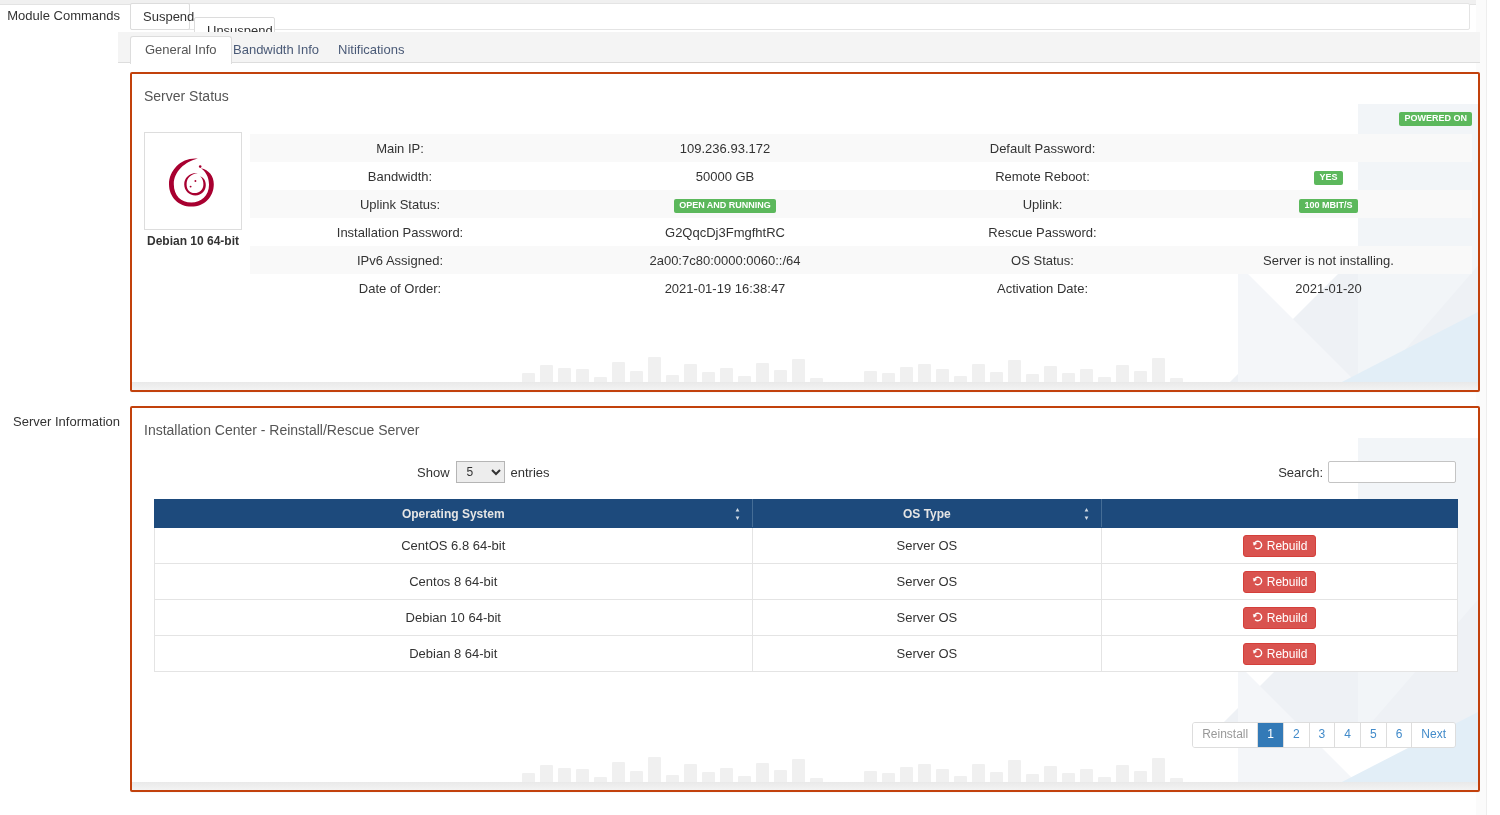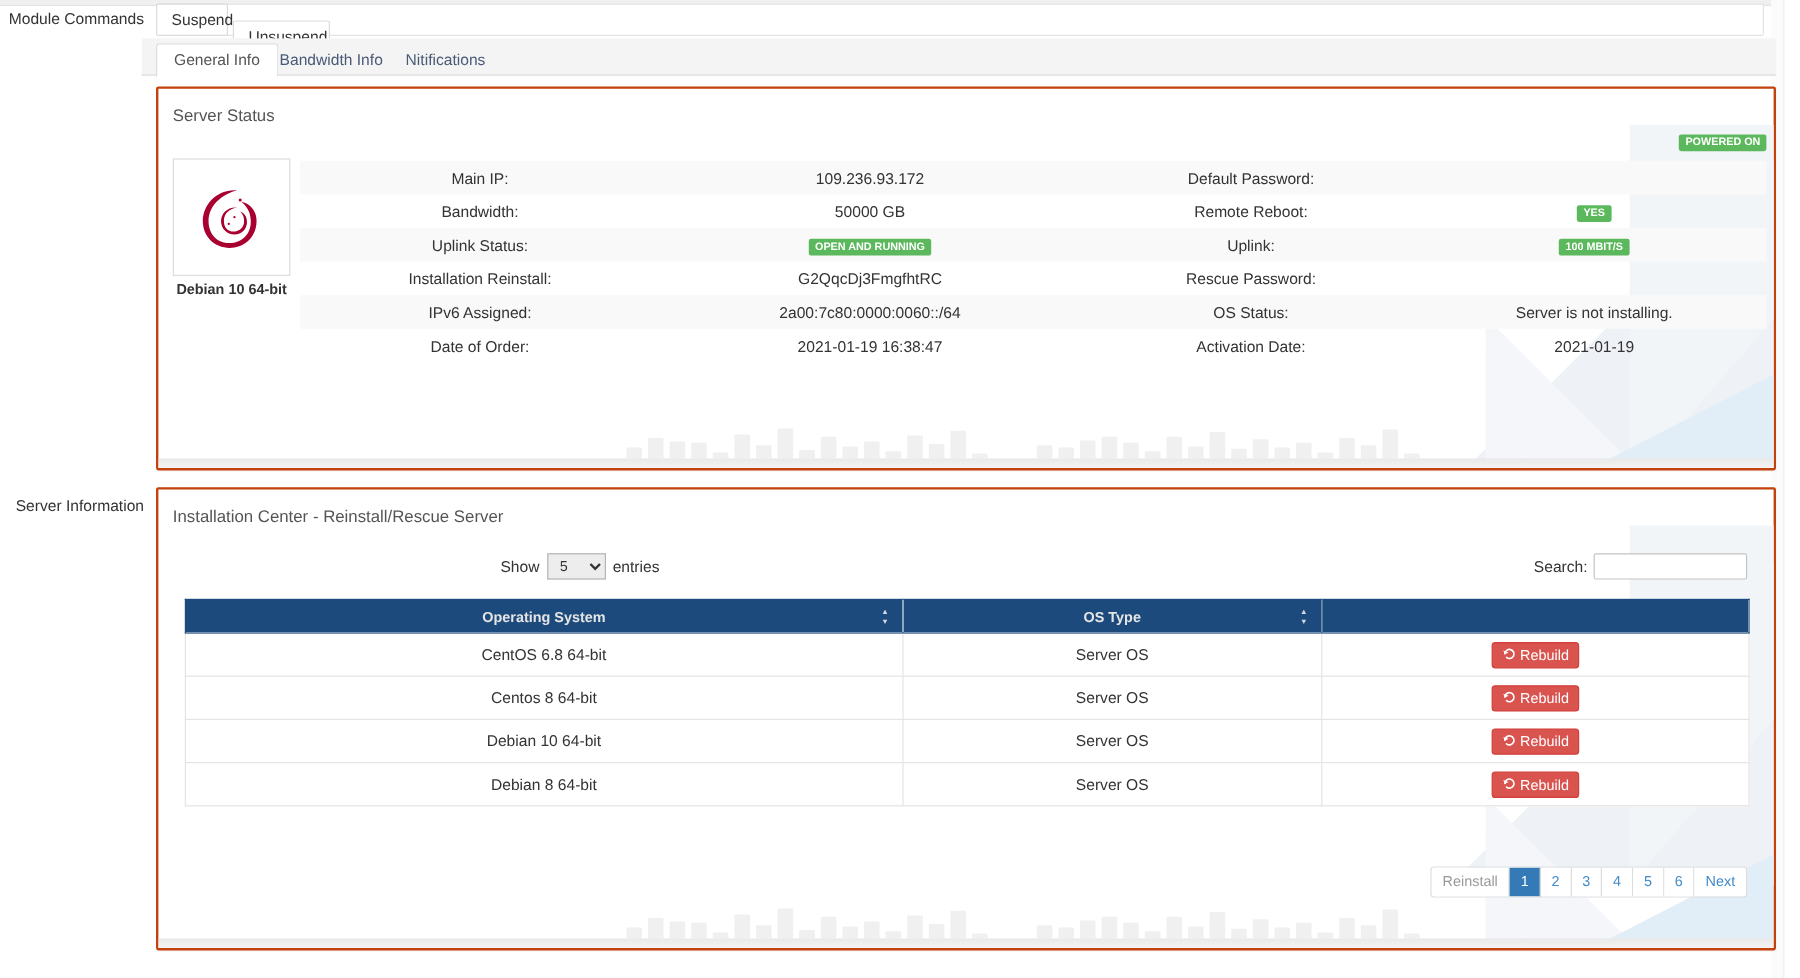--- a/index.html
+++ b/index.html
@@ -400,36 +400,36 @@
           <td class="lab2">Remote Reboot:</td>
           <td class="val2"><span class="badge">YES</span></td>
         </tr>
         <tr class="striped">
           <td class="lab">Uplink Status:</td>
           <td class="val"><span class="badge">OPEN AND RUNNING</span></td>
           <td class="lab2">Uplink:</td>
           <td class="val2"><span class="badge">100 MBIT/S</span></td>
         </tr>
         <tr>
-          <td class="lab">Installation Reinstall:</td>
+          <td class="lab">Installation Password:</td>
           <td class="val">G2QqcDj3FmgfhtRC</td>
           <td class="lab2">Rescue Password:</td>
           <td class="val2"></td>
         </tr>
         <tr class="striped">
           <td class="lab">IPv6 Assigned:</td>
           <td class="val">2a00:7c80:0000:0060::/64</td>
           <td class="lab2">OS Status:</td>
           <td class="val2">Server is not installing.</td>
         </tr>
         <tr>
           <td class="lab">Date of Order:</td>
           <td class="val">2021-01-19 16:38:47</td>
           <td class="lab2">Activation Date:</td>
-          <td class="val2">2021-01-19</td>
+          <td class="val2">2021-01-20</td>
         </tr>
       </tbody>
     </table>
 
     <div class="actions-label">Actions</div>
 
     <button class="act-btn" id="reboot-button">
       <svg width="12" height="12" viewBox="0 0 16 16">
         <path d="M2 4 h9 l-2-2 1-1 4 3.5-4 3.5-1-1 2-2 H3 v2 H2z M14 12 H5 l2 2-1 1-4-3.5 4-3.5 1 1-2 2 h8 v-2 h1z" fill="#ffffff"></path>
       </svg>

